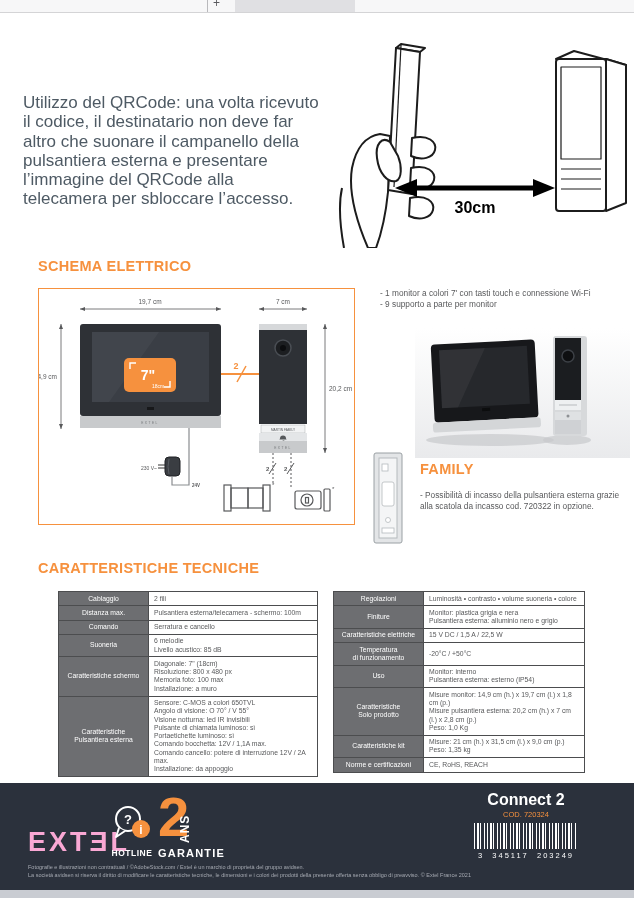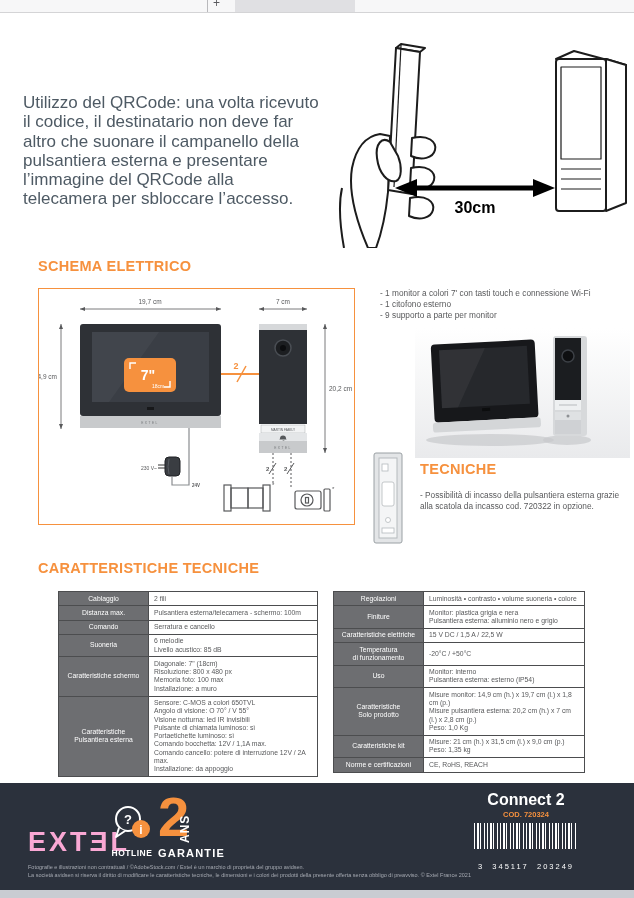--- a/index.html
+++ b/index.html
@@ -38,24 +38,24 @@
   .bottom-strip{position:absolute;left:0;top:890px;width:634px;height:8px;background:#c9ccd2;}
   .extel-logo{position:absolute;left:28px;top:44px;color:#f9a8d4;font-size:27px;font-weight:bold;letter-spacing:3px;}
   .hotline{position:absolute;left:110px;top:22px;width:44px;text-align:center;}
   .hotline-label{margin-top:1px;color:#fff;font-size:8.5px;font-weight:bold;letter-spacing:.5px;}
   .warranty{position:absolute;left:158px;top:6px;width:60px;}
   .warranty-num{font-size:56px;font-weight:bold;color:#F6913E;line-height:56px;}
   .warranty-unit{position:absolute;left:34px;top:8px;color:#fff;font-size:12px;font-weight:bold;letter-spacing:1px;transform:rotate(-90deg);transform-origin:left bottom;white-space:nowrap;top:40px;}
   .warranty-word{position:absolute;left:0px;top:58px;color:#fff;font-size:11px;font-weight:bold;letter-spacing:1.2px;}
   .connect-block{position:absolute;left:470px;top:8px;width:112px;text-align:center;}
   .connect-name{color:#fff;font-size:16px;font-weight:bold;}
-  .connect-code{color:#F6913E;font-size:7.5px;font-weight:bold;margin-top:1px;}
+  .connect-code{color:#F6913E;font-size:7.5px;font-weight:normal;margin-top:1px;}
   .barcode{margin:4px auto 0;width:104px;height:26px;
     background-image:repeating-linear-gradient(90deg,#fff 0,#fff 1px,transparent 1px,transparent 3px,#fff 3px,#fff 5px,transparent 5px,transparent 6px,#fff 6px,#fff 7px,transparent 7px,transparent 10px,#fff 10px,#fff 11px,transparent 11px,transparent 13px);}
-  .barcode-digits{color:#fff;font-size:7.5px;letter-spacing:2px;margin-top:13px;white-space:pre;}
+  .barcode-digits{color:#fff;font-size:7.5px;letter-spacing:2px;margin-top:2px;white-space:pre;}
   .legal{position:absolute;left:28px;top:80px;width:560px;color:#a6aab2;font-size:5.5px;line-height:8px;text-align:left;}
 </style>
 </head>
 <body>
 
 <div class="page">
 
   <div class="topbar">
     <div class="divider"></div>
     <div class="plus">+</div>
@@ -173,21 +173,20 @@
         <circle cx="268" cy="211" r="6"></circle>
         <rect x="266.5" y="208.5" width="3" height="5.5"></rect>
         <rect x="285" y="200" width="6" height="22" rx="1"></rect>
       </g>
       <text x="293" y="202" font-size="6" fill="#58595b">*</text>
     </svg>
   </div>
 
   <div class="kit-list">
     <div>- 1 monitor a colori 7' con tasti touch e connessione Wi-Fi</div>
-    <div>- 1 citofono esterno</div>
     <div>- 9 supporto a parte per monitor</div>
   </div>
 
   <svg style="position:absolute;left:415px;top:328px;" width="215" height="130" viewBox="0 0 215 130">
     <defs>
       <linearGradient id="kitbg" x1="0" y1="0" x2="0" y2="1">
         <stop offset="0" stop-color="#ffffff"></stop>
           <stop offset="1" stop-color="#e9eaec"></stop>
       </linearGradient>
     </defs>
@@ -212,21 +211,21 @@
   </svg>
 
   <svg style="position:absolute;left:373px;top:452px;" width="30" height="92" viewBox="0 0 30 92">
     <rect x="1" y="1" width="28" height="90" rx="2" fill="#e3e5e7" stroke="#9aa0a4" stroke-width="1"></rect>
     <rect x="6" y="6" width="18" height="80" fill="#f4f5f6" stroke="#b5babd" stroke-width="1"></rect>
     <rect x="9" y="12" width="6" height="7" fill="#ffffff" stroke="#b5babd" stroke-width="0.8"></rect>
     <rect x="9" y="30" width="12" height="24" rx="2" fill="#ffffff" stroke="#b5babd" stroke-width="0.8"></rect>
     <circle cx="15" cy="68" r="2.5" fill="#ffffff" stroke="#b5babd" stroke-width="0.8"></circle>
     <rect x="9" y="76" width="12" height="5" fill="#ffffff" stroke="#b5babd" stroke-width="0.8"></rect>
   </svg>
-  <div class="sec-title option-title">TECNICHE</div>
+  <div class="sec-title option-title">FAMILY</div>
   <div class="option-text">- Possibilità di incasso della pulsantiera esterna grazie alla scatola da incasso cod. 720322 in opzione.</div>
 
   <div class="sec-title" style="left:38px;top:560px;">CARATTERISTICHE TECNICHE</div>
 
   <table class="spec-table" style="left:58px;top:591px;width:260px;">
     <colgroup>
         <col style="width:90px">
         <col>
       </colgroup>
     <tbody>

